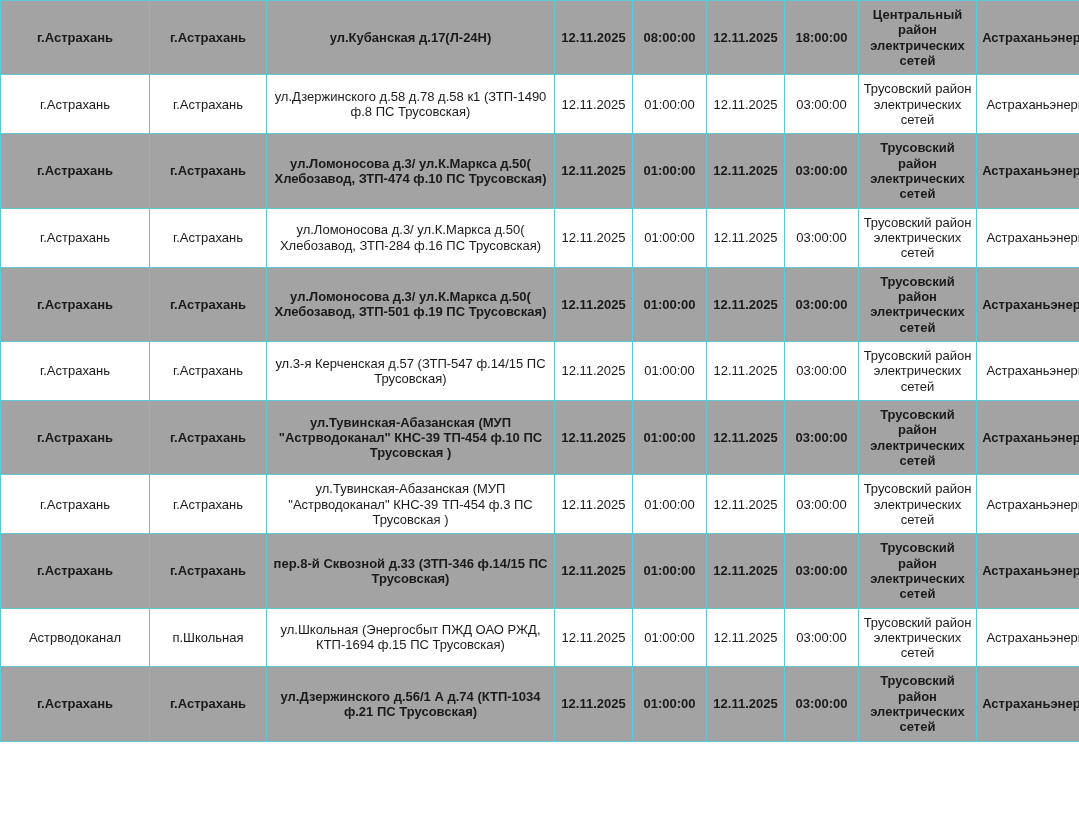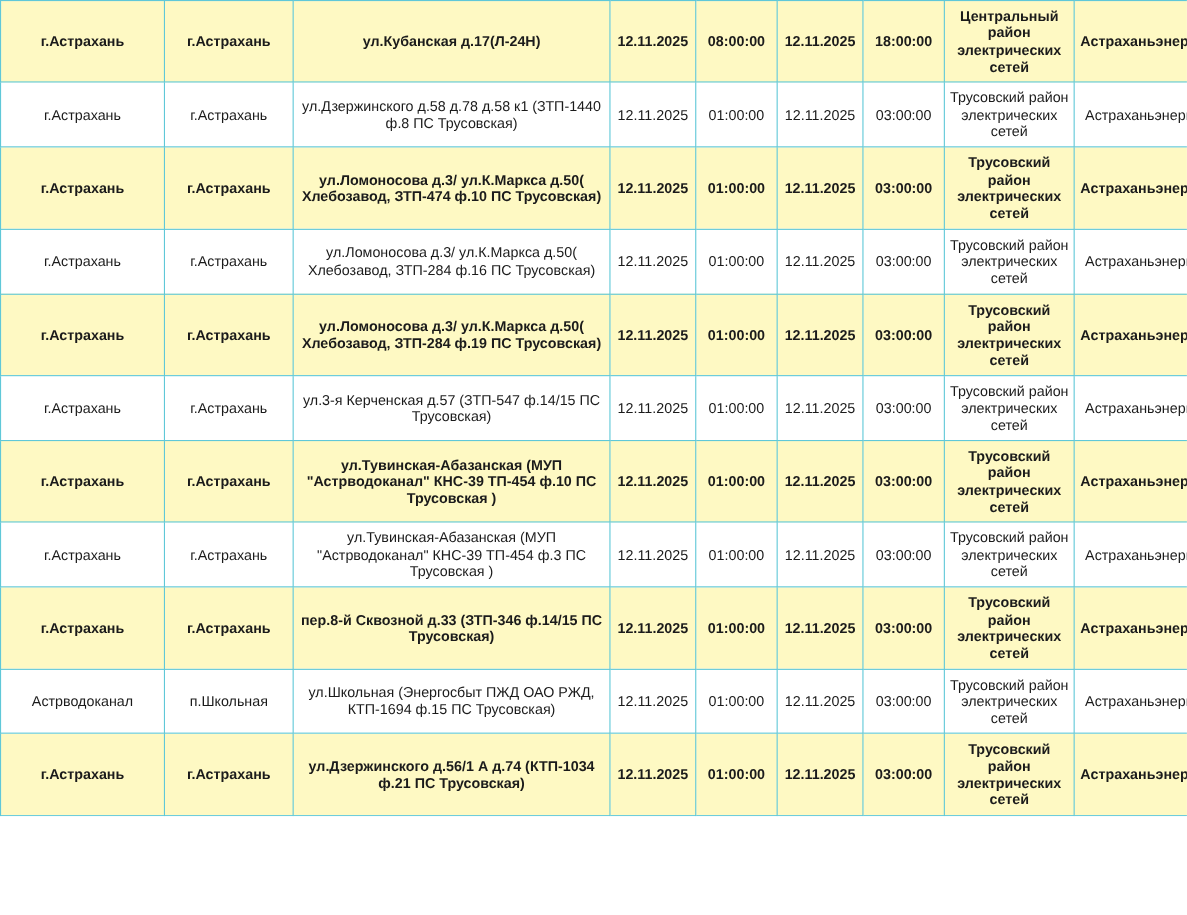--- a/index.html
+++ b/index.html
@@ -20,21 +20,21 @@
     border: 1px solid #5fc8d8;
     font-size: 13px;
     color: #1b1b1b;
     text-align: center;
     vertical-align: middle;
     padding: 6px 4px;
     line-height: 1.18;
     word-wrap: break-word;
   }
   tr.row-odd td {
-    background: #fef9c3;
+    background: #a3a3a3;
     font-weight: bold;
   }
   tr.row-even td {
     background: #ffffff;
     font-weight: normal;
   }
   
   col.c-district { width: 149px; }
   col.c-locality { width: 117px; }
   col.c-address  { width: 288px; }
@@ -71,21 +71,21 @@
         <td class="c-date_off">12.11.2025</td>
         <td class="c-time_off">08:00:00</td>
         <td class="c-date_on">12.11.2025</td>
         <td class="c-time_on">18:00:00</td>
         <td class="c-network">Центральный район электрических сетей</td>
         <td class="c-company">Астраханьэнерго</td>
       </tr>
       <tr class="row-even">
         <td class="c-district">г.Астрахань</td>
         <td class="c-locality">г.Астрахань</td>
-        <td class="c-address">ул.Дзержинского д.58 д.78 д.58 к1 (ЗТП-1440 ф.8 ПС Трусовская)</td>
+        <td class="c-address">ул.Дзержинского д.58 д.78 д.58 к1 (ЗТП-1490 ф.8 ПС Трусовская)</td>
         <td class="c-date_off">12.11.2025</td>
         <td class="c-time_off">01:00:00</td>
         <td class="c-date_on">12.11.2025</td>
         <td class="c-time_on">03:00:00</td>
         <td class="c-network">Трусовский район электрических сетей</td>
         <td class="c-company">Астраханьэнерго</td>
       </tr>
       <tr class="row-odd">
         <td class="c-district">г.Астрахань</td>
         <td class="c-locality">г.Астрахань</td>
@@ -104,21 +104,21 @@
         <td class="c-date_off">12.11.2025</td>
         <td class="c-time_off">01:00:00</td>
         <td class="c-date_on">12.11.2025</td>
         <td class="c-time_on">03:00:00</td>
         <td class="c-network">Трусовский район электрических сетей</td>
         <td class="c-company">Астраханьэнерго</td>
       </tr>
       <tr class="row-odd">
         <td class="c-district">г.Астрахань</td>
         <td class="c-locality">г.Астрахань</td>
-        <td class="c-address">ул.Ломоносова д.3/ ул.К.Маркса д.50( Хлебозавод, ЗТП-284 ф.19 ПС Трусовская)</td>
+        <td class="c-address">ул.Ломоносова д.3/ ул.К.Маркса д.50( Хлебозавод, ЗТП-501 ф.19 ПС Трусовская)</td>
         <td class="c-date_off">12.11.2025</td>
         <td class="c-time_off">01:00:00</td>
         <td class="c-date_on">12.11.2025</td>
         <td class="c-time_on">03:00:00</td>
         <td class="c-network">Трусовский район электрических сетей</td>
         <td class="c-company">Астраханьэнерго</td>
       </tr>
       <tr class="row-even">
         <td class="c-district">г.Астрахань</td>
         <td class="c-locality">г.Астрахань</td>

